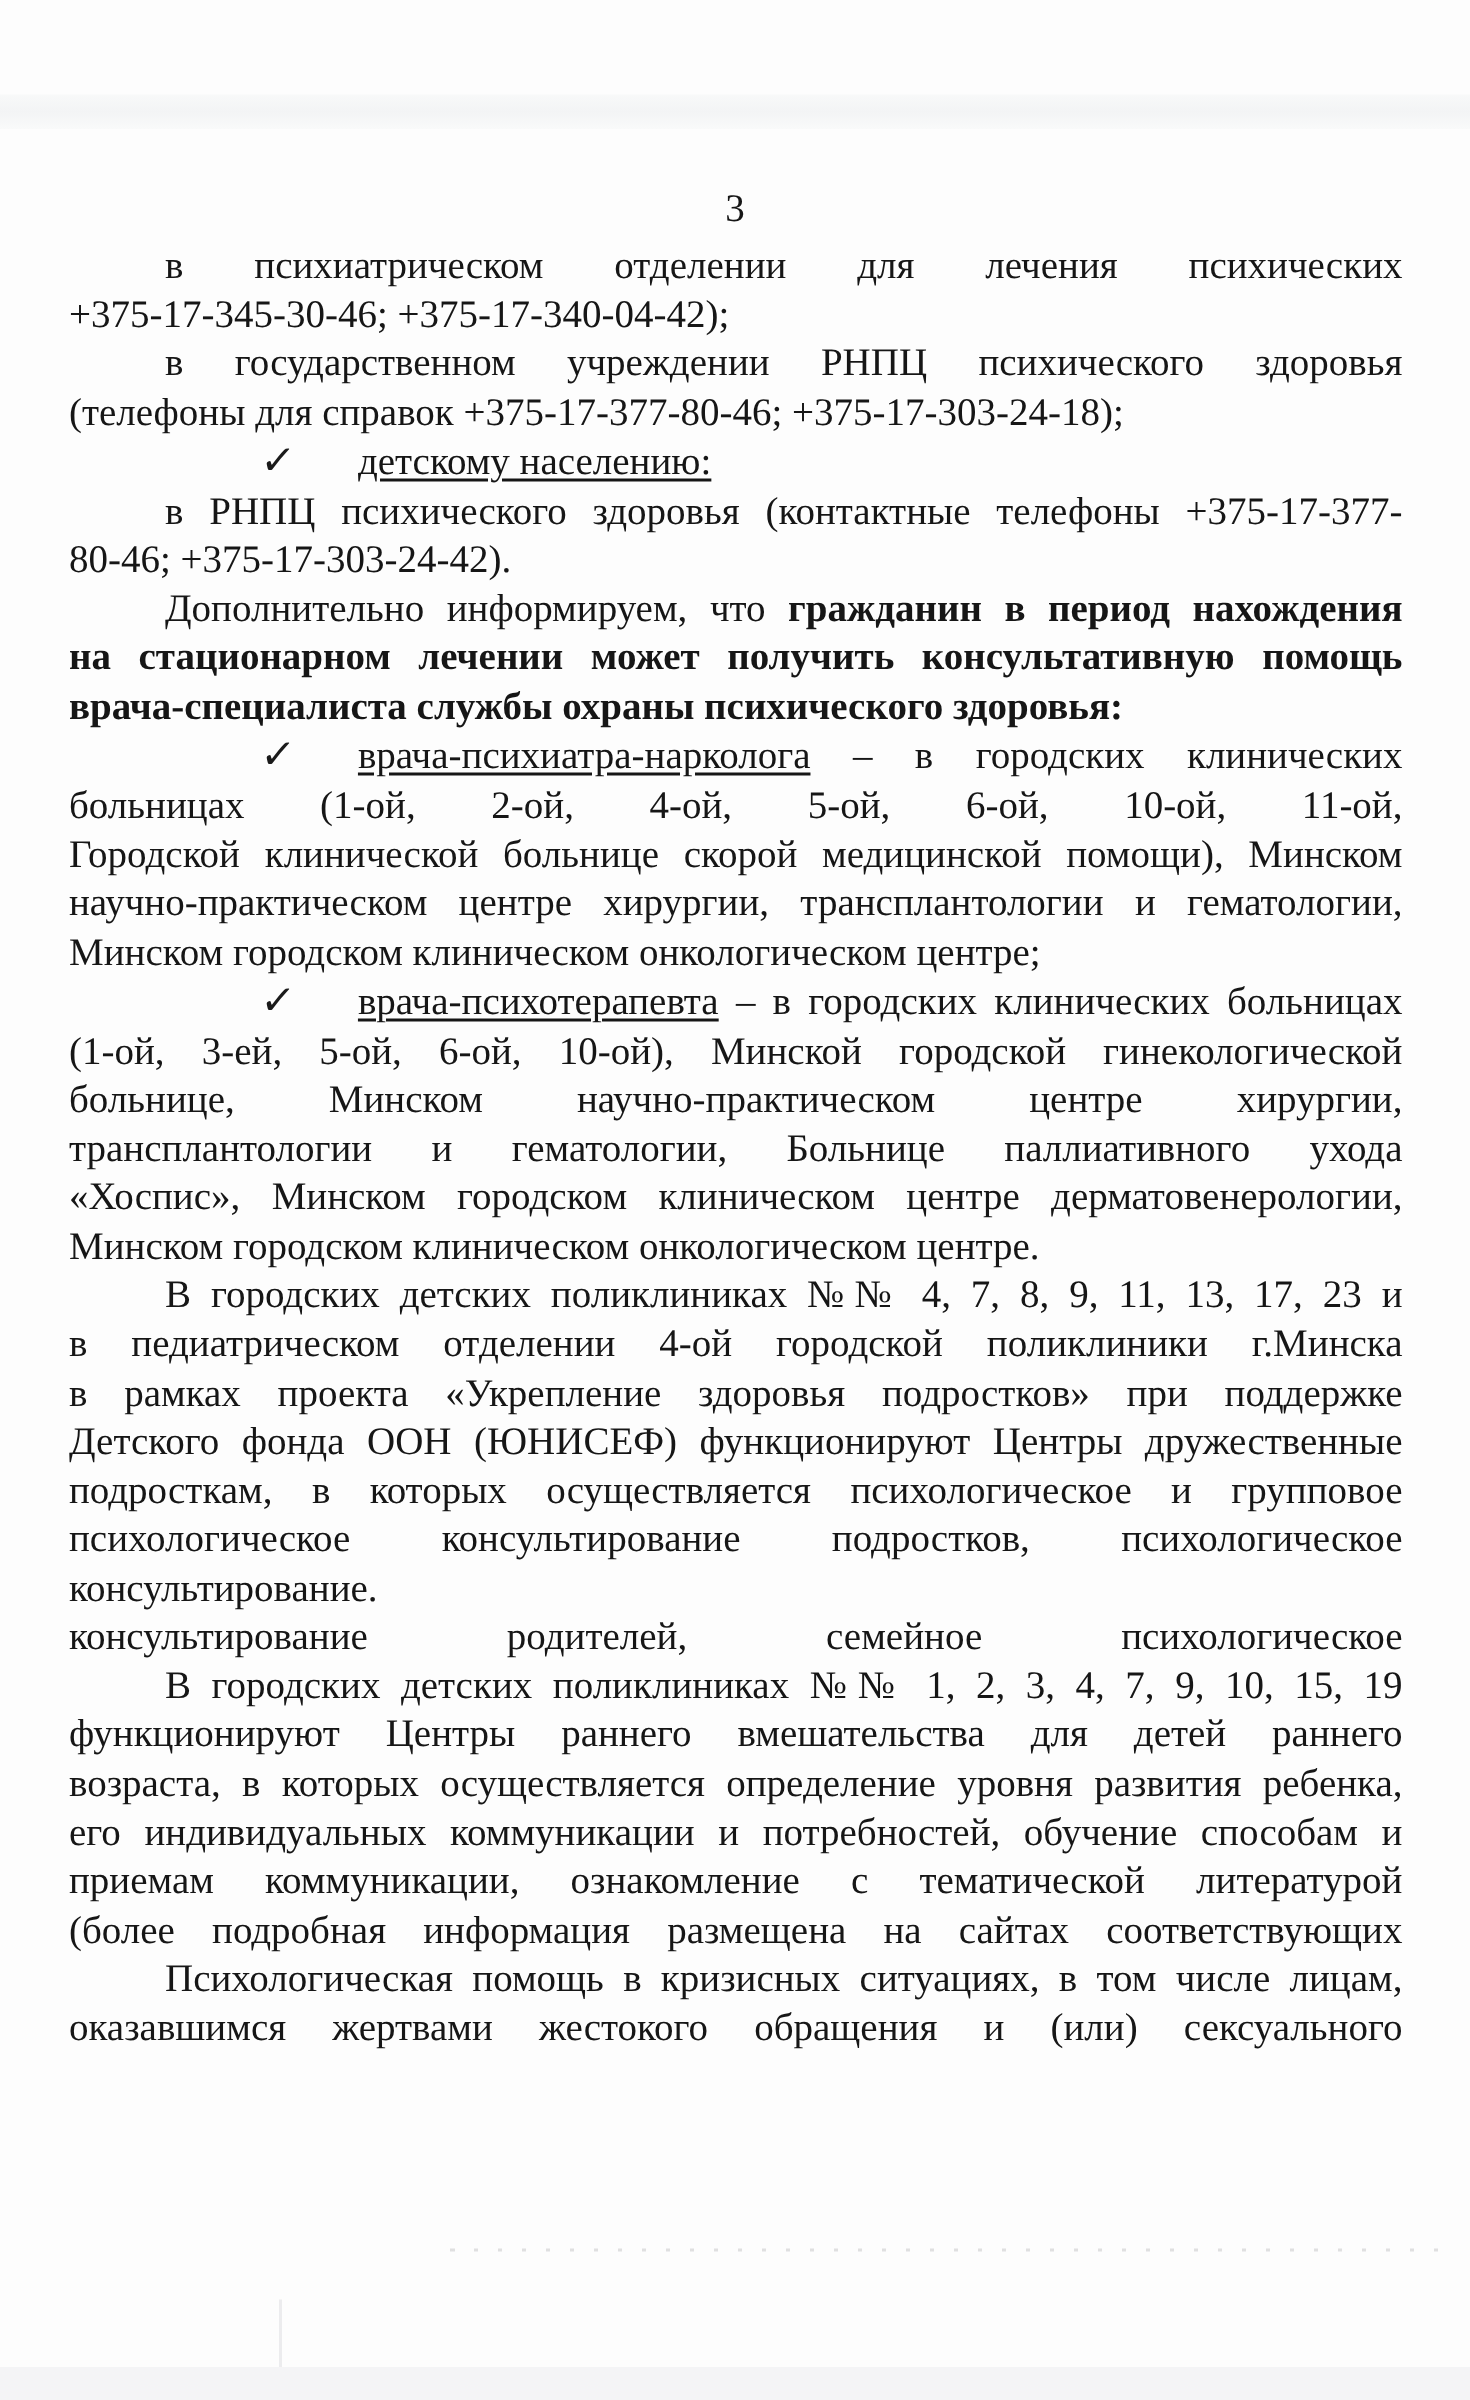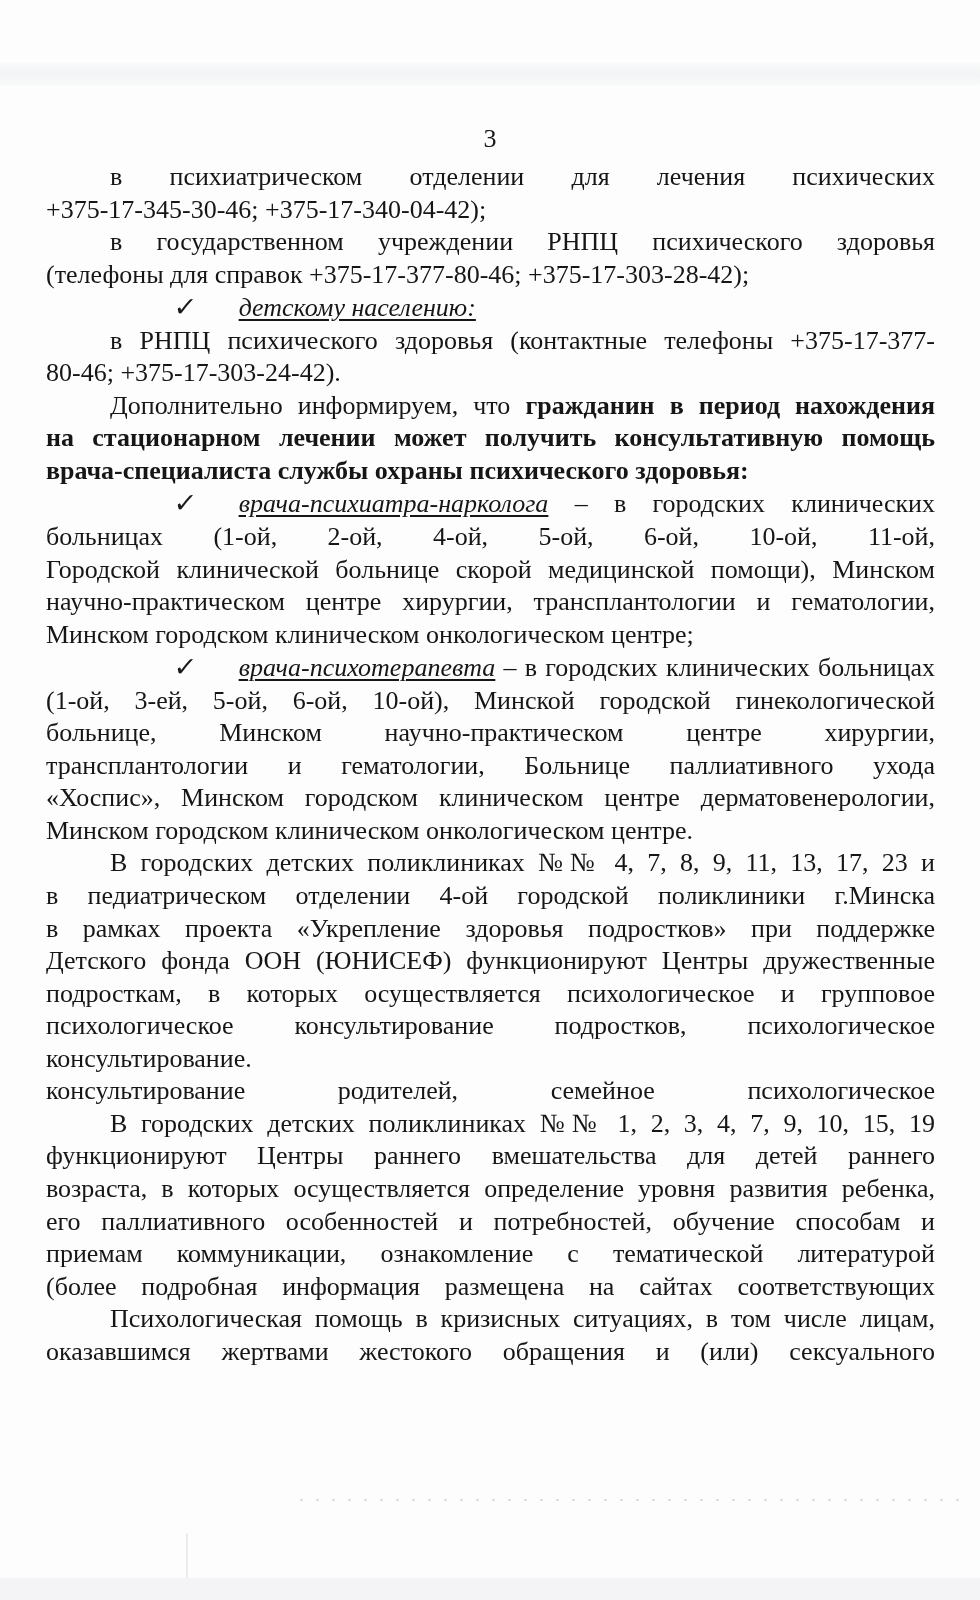--- a/index.html
+++ b/index.html
@@ -45,35 +45,35 @@
   .line.j { text-align-last: justify; }
   .line.ind { text-indent: 64px; }
   .check {
     display: inline-block;
     font-size: 27px;
     transform: skewX(-6deg);
     color: #1a1a1a;
   }
   .tab { display: inline-block; width: 42px; }
   .b { font-weight: 700; }
-  .u { text-decoration: underline; text-underline-offset: 3px; text-decoration-thickness: 1.5px; font-style: italic; }
+  .u { text-decoration: underline; text-underline-offset: 3px; text-decoration-thickness: 1.5px; }
 </style>
 </head>
 <body>
 
 <div class="scan-band-top"></div>
 <div class="page-num">3</div>
 <div class="doc">
     <div class="paragraph">
       <div class="line j ind"><span>в психиатрическом отделении для лечения психических</span></div>
       <div class="line"><span>+375-17-345-30-46; +375-17-340-04-42);</span></div>
     </div>
     <div class="paragraph">
       <div class="line j ind"><span>в государственном учреждении РНПЦ психического здоровья</span></div>
-      <div class="line"><span>(телефоны для справок +375-17-377-80-46; +375-17-303-28-42);</span></div>
+      <div class="line"><span>(телефоны для справок +375-17-377-80-46; +375-17-303-24-18);</span></div>
     </div>
     <div class="paragraph">
       <div class="line ind"><span class="check">✓</span><span class="tab"></span><span class="u">детскому населению:</span></div>
     </div>
     <div class="paragraph">
       <div class="line j ind"><span>в РНПЦ психического здоровья (контактные телефоны +375-17-377-</span></div>
       <div class="line"><span>80-46; +375-17-303-24-42).</span></div>
     </div>
     <div class="paragraph">
       <div class="line j ind"><span>Дополнительно информируем, что </span><span class="b">гражданин в период нахождения</span></div>
@@ -102,21 +102,21 @@
       <div class="line j"><span>Детского фонда ООН (ЮНИСЕФ) функционируют Центры дружественные</span></div>
       <div class="line j"><span>подросткам, в которых осуществляется психологическое и групповое</span></div>
       <div class="line j"><span>психологическое консультирование подростков, психологическое</span></div>
       <div class="line"><span>консультирование.</span></div>
       <div class="line j"><span>консультирование родителей, семейное психологическое</span></div>
     </div>
     <div class="paragraph">
       <div class="line j ind"><span>В городских детских поликлиниках №№ 1, 2, 3, 4, 7, 9, 10, 15, 19</span></div>
       <div class="line j"><span>функционируют Центры раннего вмешательства для детей раннего</span></div>
       <div class="line j"><span>возраста, в которых осуществляется определение уровня развития ребенка,</span></div>
-      <div class="line j"><span>его паллиативного особенностей и потребностей, обучение способам и</span></div>
+      <div class="line j"><span>его индивидуальных коммуникации и потребностей, обучение способам и</span></div>
       <div class="line j"><span>приемам коммуникации, ознакомление с тематической литературой</span></div>
       <div class="line j"><span>(более подробная информация размещена на сайтах соответствующих</span></div>
     </div>
     <div class="paragraph">
       <div class="line j ind"><span>Психологическая помощь в кризисных ситуациях, в том числе лицам,</span></div>
       <div class="line j"><span>оказавшимся жертвами жестокого обращения и (или) сексуального</span></div>
     </div>
   </div>
 <div class="scan-speckles"></div>
 <div class="scan-line-v"></div>

